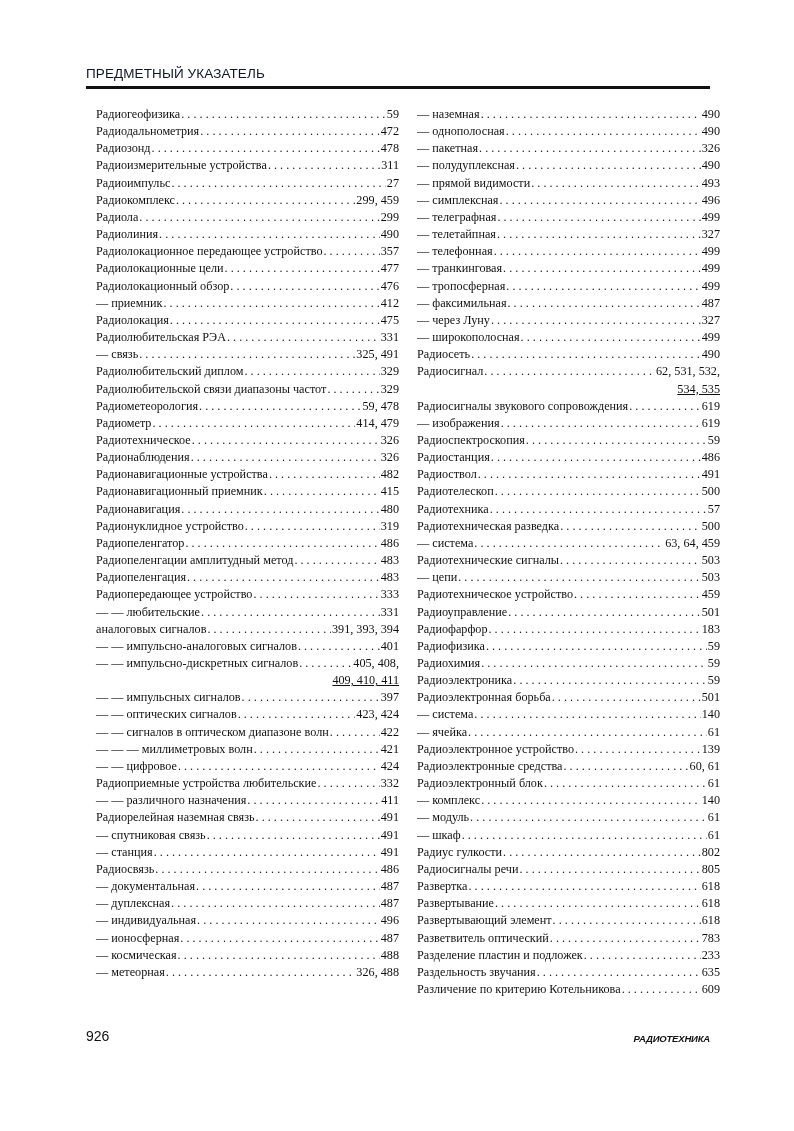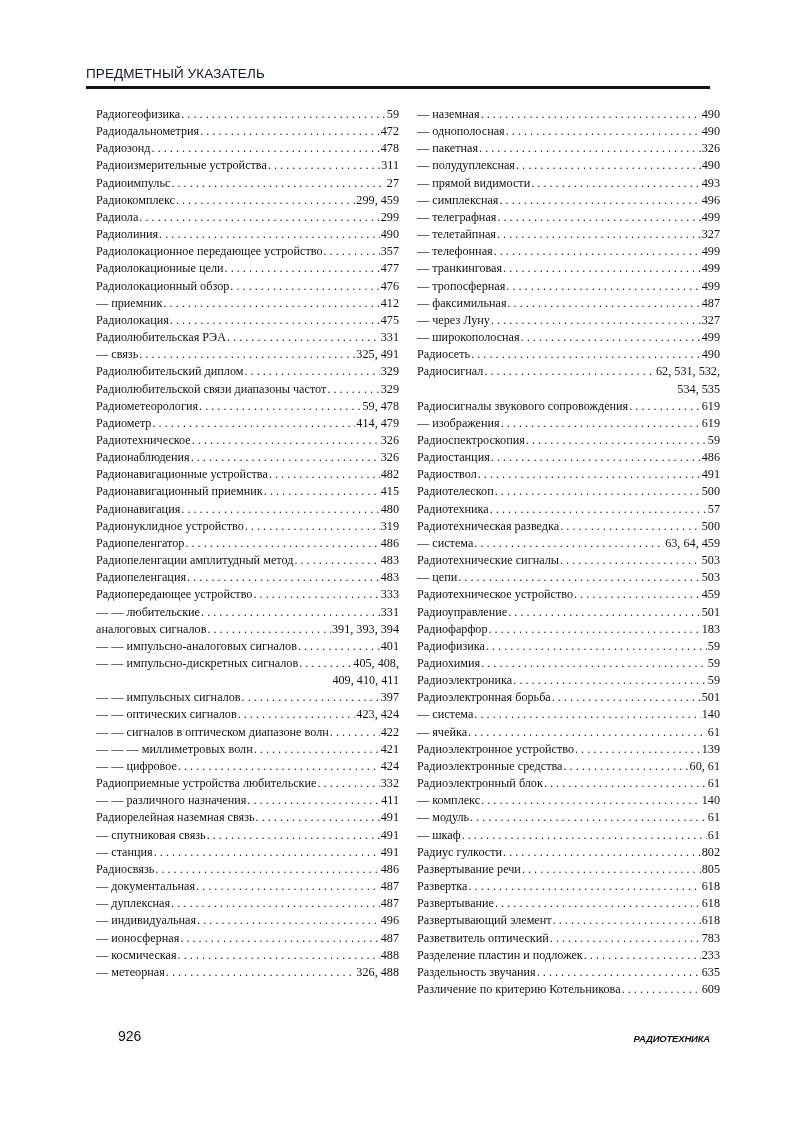--- a/index.html
+++ b/index.html
@@ -22,24 +22,24 @@
   .entry .term { flex: 0 0 auto; }
   .entry .dots {
     flex: 1 1 auto; overflow: hidden; margin: 0 1px;
     letter-spacing: 2.2px; color: #222;
   }
   .entry .dots::before {
     content: ". . . . . . . . . . . . . . . . . . . . . . . . . . . . . . . . . . . . . . . . . . . . . . . . . . . . . . . . . . . . . . . . . . . . . . . . . .";
     letter-spacing: 0;
   }
   .entry .pages { flex: 0 0 auto; }
-  .cont { text-align: right; }
+  .cont { text-align: right; text-decoration: underline; }
   .footer-page {
     position: absolute; left: 86px; top: 1028px;
-    font-family: "Liberation Sans", sans-serif; font-size: 14px; color: #111; margin-left: 32px;
+    font-family: "Liberation Sans", sans-serif; font-size: 14px; color: #111;
   }
   .footer-title {
     position: absolute; right: 84px; top: 1033px;
     font-family: "Liberation Sans", sans-serif; font-size: 9.5px; font-style: italic; font-weight: bold; color: #111;
     letter-spacing: -0.2px;
   }
 </style>
 </head>
 <body>
 
@@ -510,21 +510,21 @@
       <span class="term">— шкаф</span>
       <span class="dots"></span>
       <span class="pages">61</span>
     </div>
     <div class="entry">
       <span class="term">Радиус гулкости</span>
       <span class="dots"></span>
       <span class="pages">802</span>
     </div>
     <div class="entry">
-      <span class="term">Развертывание речи</span>
+      <span class="term">Радиосигналы речи</span>
       <span class="dots"></span>
       <span class="pages">805</span>
     </div>
     <div class="entry">
       <span class="term">Развертка</span>
       <span class="dots"></span>
       <span class="pages">618</span>
     </div>
     <div class="entry">
       <span class="term">Развертывание</span>

